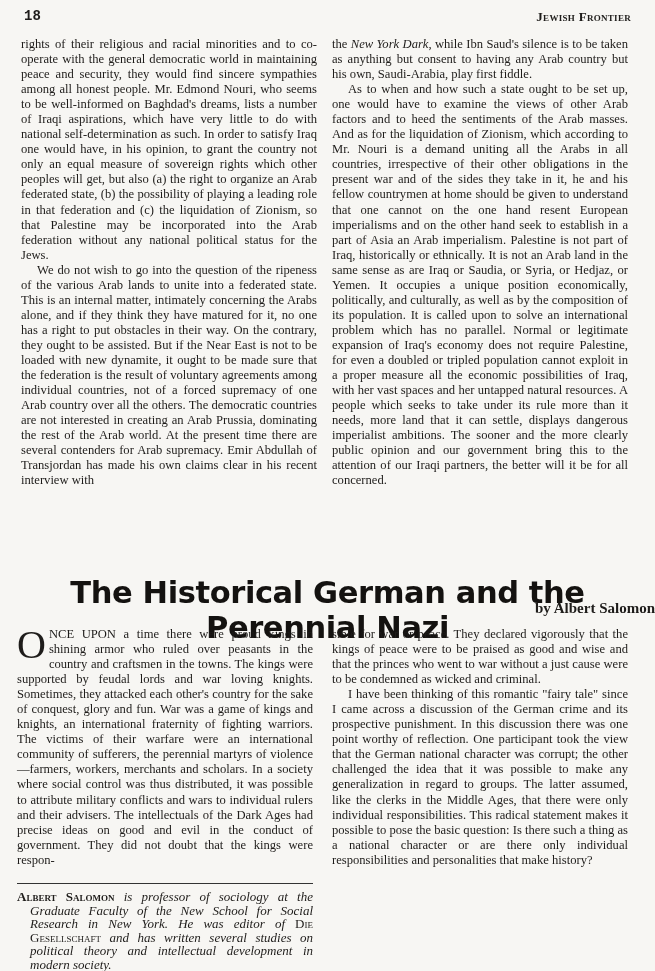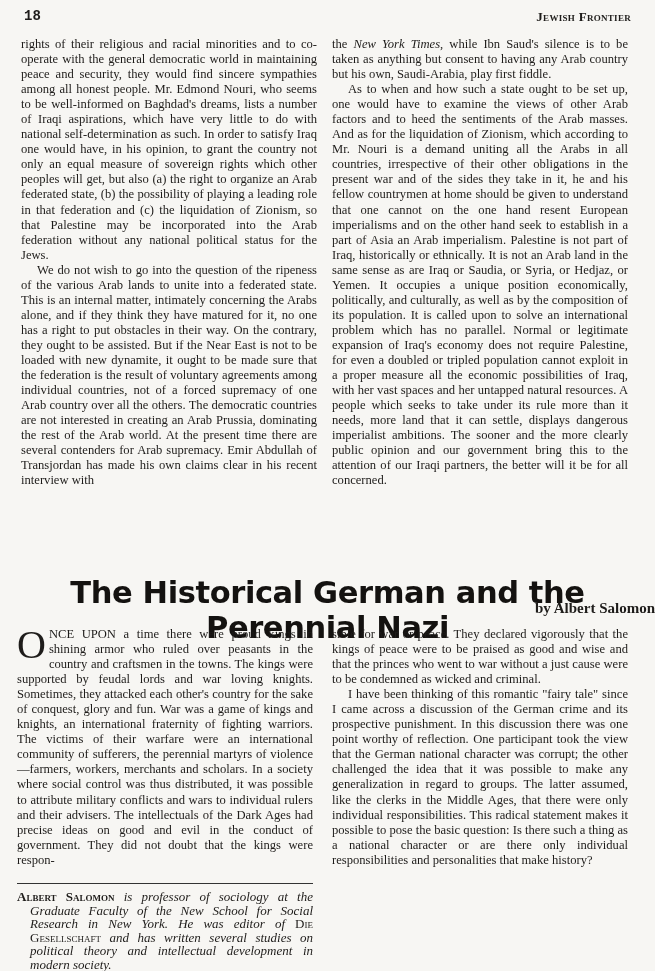--- a/index.html
+++ b/index.html
@@ -30,21 +30,21 @@
 
 <div class="page-num">18</div>
 <div class="running-head">Jewish Frontier</div>
 
 <div class="col col-top-left">
   <p>rights of their religious and racial minorities and to co-operate with the general democratic world in maintaining peace and security, they would find sincere sympathies among all honest people. Mr. Edmond Nouri, who seems to be well-informed on Baghdad's dreams, lists a number of Iraqi aspirations, which have very little to do with national self-determination as such. In order to satisfy Iraq one would have, in his opinion, to grant the country not only an equal measure of sovereign rights which other peoples will get, but also (a) the right to organize an Arab federated state, (b) the possibility of playing a leading role in that federation and (c) the liquidation of Zionism, so that Palestine may be incorporated into the Arab federation without any national political status for the Jews.</p>
   <p class="indent">We do not wish to go into the question of the ripeness of the various Arab lands to unite into a federated state. This is an internal matter, intimately concerning the Arabs alone, and if they think they have matured for it, no one has a right to put obstacles in their way. On the contrary, they ought to be assisted. But if the Near East is not to be loaded with new dynamite, it ought to be made sure that the federation is the result of voluntary agreements among individual countries, not of a forced supremacy of one Arab country over all the others. The democratic countries are not interested in creating an Arab Prussia, dominating the rest of the Arab world. At the present time there are several contenders for Arab supremacy. Emir Abdullah of Transjordan has made his own claims clear in his recent interview with</p>
 </div>
 
 <div class="col col-top-right">
-  <p><span>the </span><i>New York Times</i><span>, while Ibn Saud's silence is to be taken as anything but consent to having any Arab country but his own, Saudi-Arabia, play first fiddle.</span></p>
+  <p><span>the </span><i>New York Dark</i><span>, while Ibn Saud's silence is to be taken as anything but consent to having any Arab country but his own, Saudi-Arabia, play first fiddle.</span></p>
   <p class="indent">As to when and how such a state ought to be set up, one would have to examine the views of other Arab factors and to heed the sentiments of the Arab masses. And as for the liquidation of Zionism, which according to Mr. Nouri is a demand uniting all the Arabs in all countries, irrespective of their other obligations in the present war and of the sides they take in it, he and his fellow countrymen at home should be given to understand that one cannot on the one hand resent European imperialisms and on the other hand seek to establish in a part of Asia an Arab imperialism. Palestine is not part of Iraq, historically or ethnically. It is not an Arab land in the same sense as are Iraq or Saudia, or Syria, or Hedjaz, or Yemen. It occupies a unique position economically, politically, and culturally, as well as by the composition of its population. It is called upon to solve an international problem which has no parallel. Normal or legitimate expansion of Iraq's economy does not require Palestine, for even a doubled or tripled population cannot exploit in a proper measure all the economic possibilities of Iraq, with her vast spaces and her untapped natural resources. A people which seeks to take under its rule more than it needs, more land that it can settle, displays dangerous imperialist ambitions. The sooner and the more clearly public opinion and our government bring this to the attention of our Iraqi partners, the better will it be for all concerned.</p>
 </div>
 
 <div class="title">The Historical German and the Perennial Nazi</div>
 <div class="byline">by Albert Salomon</div>
 
 <div class="col col-bot-left">
   <p><span class="dropcap">O</span><span>NCE UPON</span><span> a time there were proud kings in shining armor who ruled over peasants in the country and craftsmen in the towns. The kings were supported by feudal lords and war loving knights. Sometimes, they attacked each other's country for the sake of conquest, glory and fun. War was a game of kings and knights, an international fraternity of fighting warriors. The victims of their warfare were an international community of sufferers, the perennial martyrs of violence—farmers, workers, merchants and scholars. In a society where social control was thus distributed, it was possible to attribute military conflicts and wars to individual rulers and their advisers. The intellectuals of the Dark Ages had precise ideas on good and evil in the conduct of government. They did not doubt that the kings were respon-</span></p>
 </div>
 

